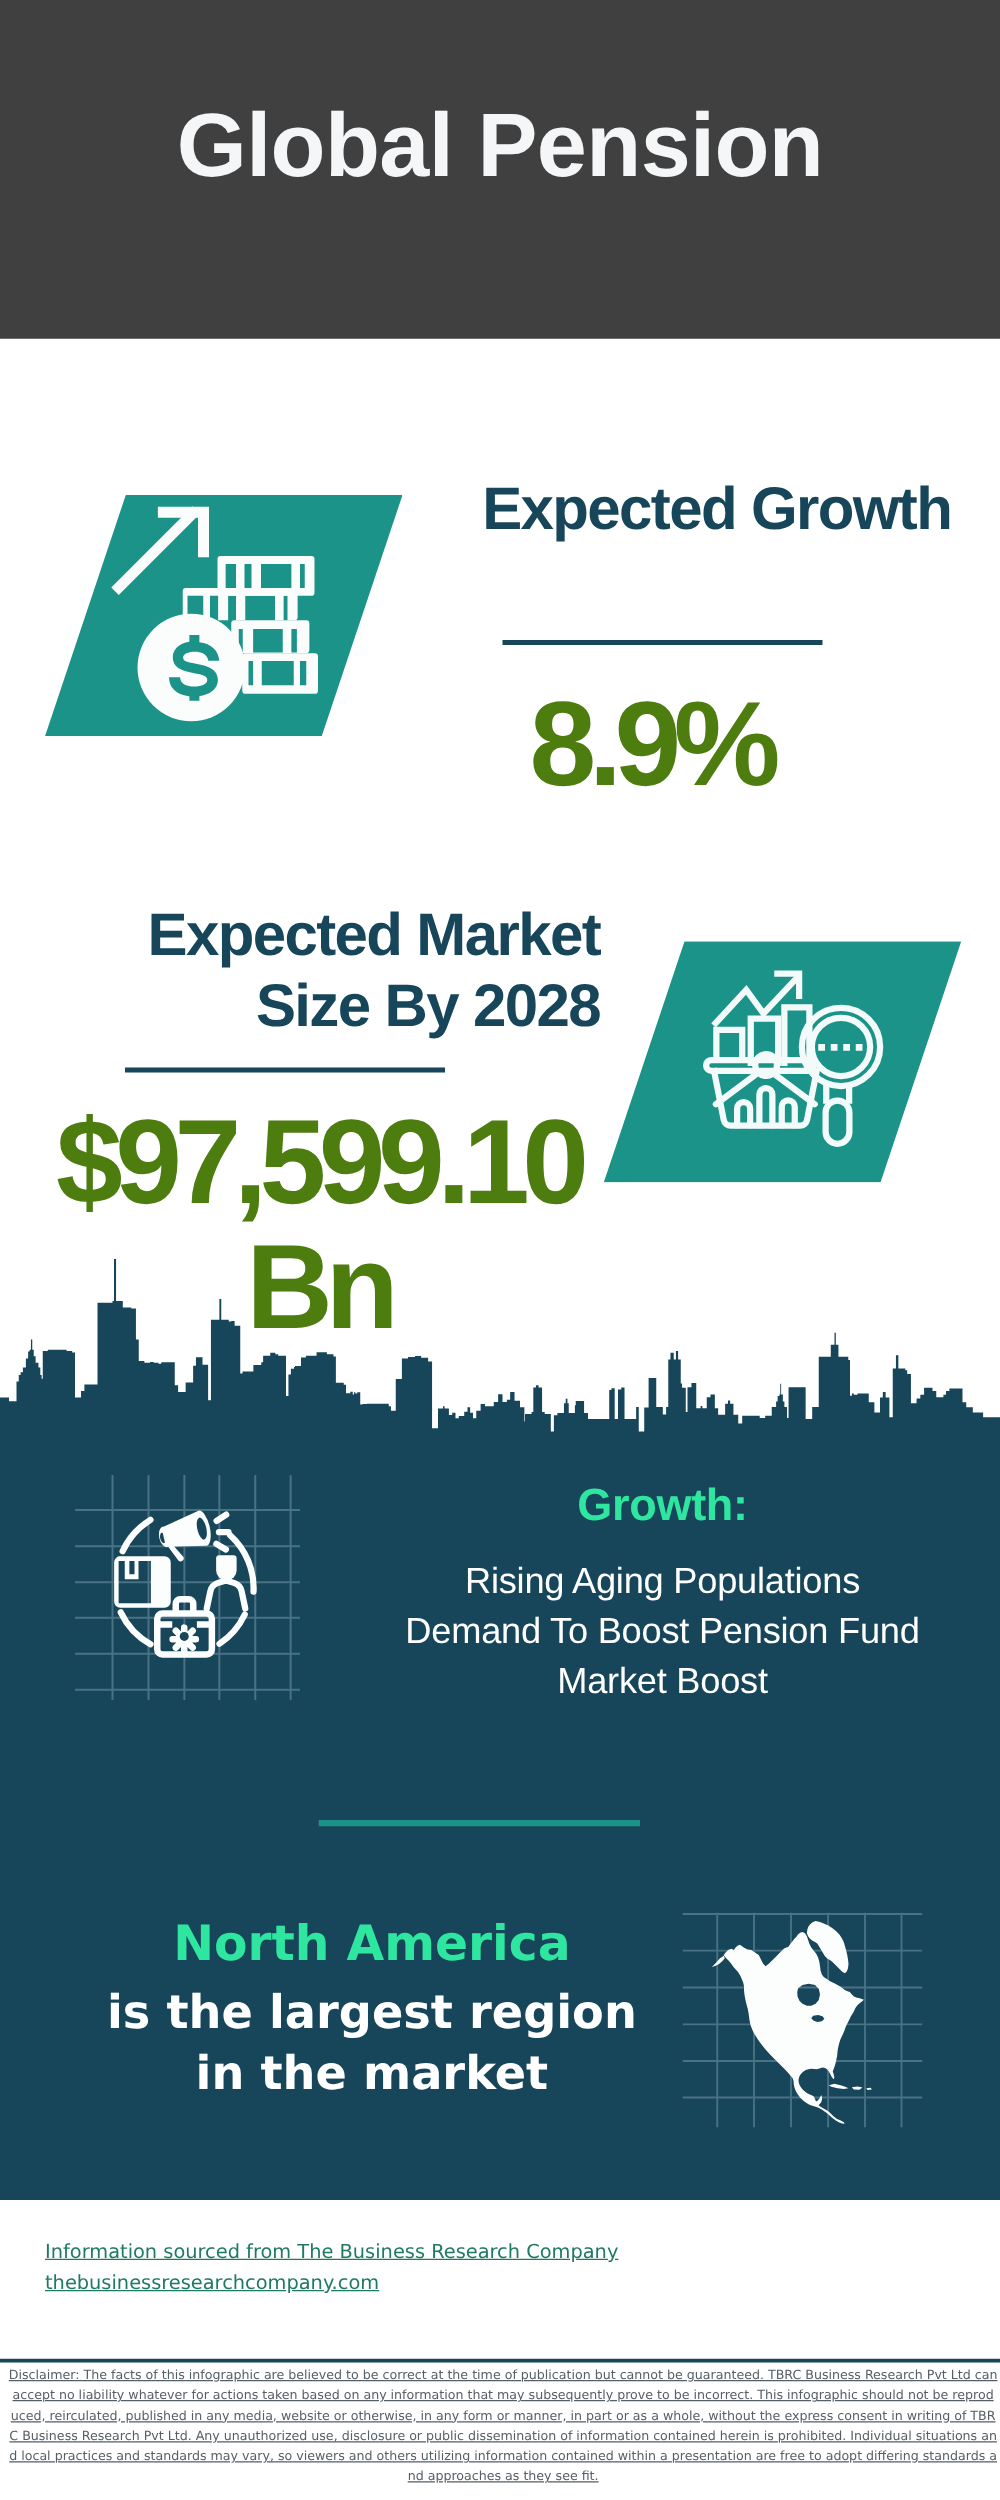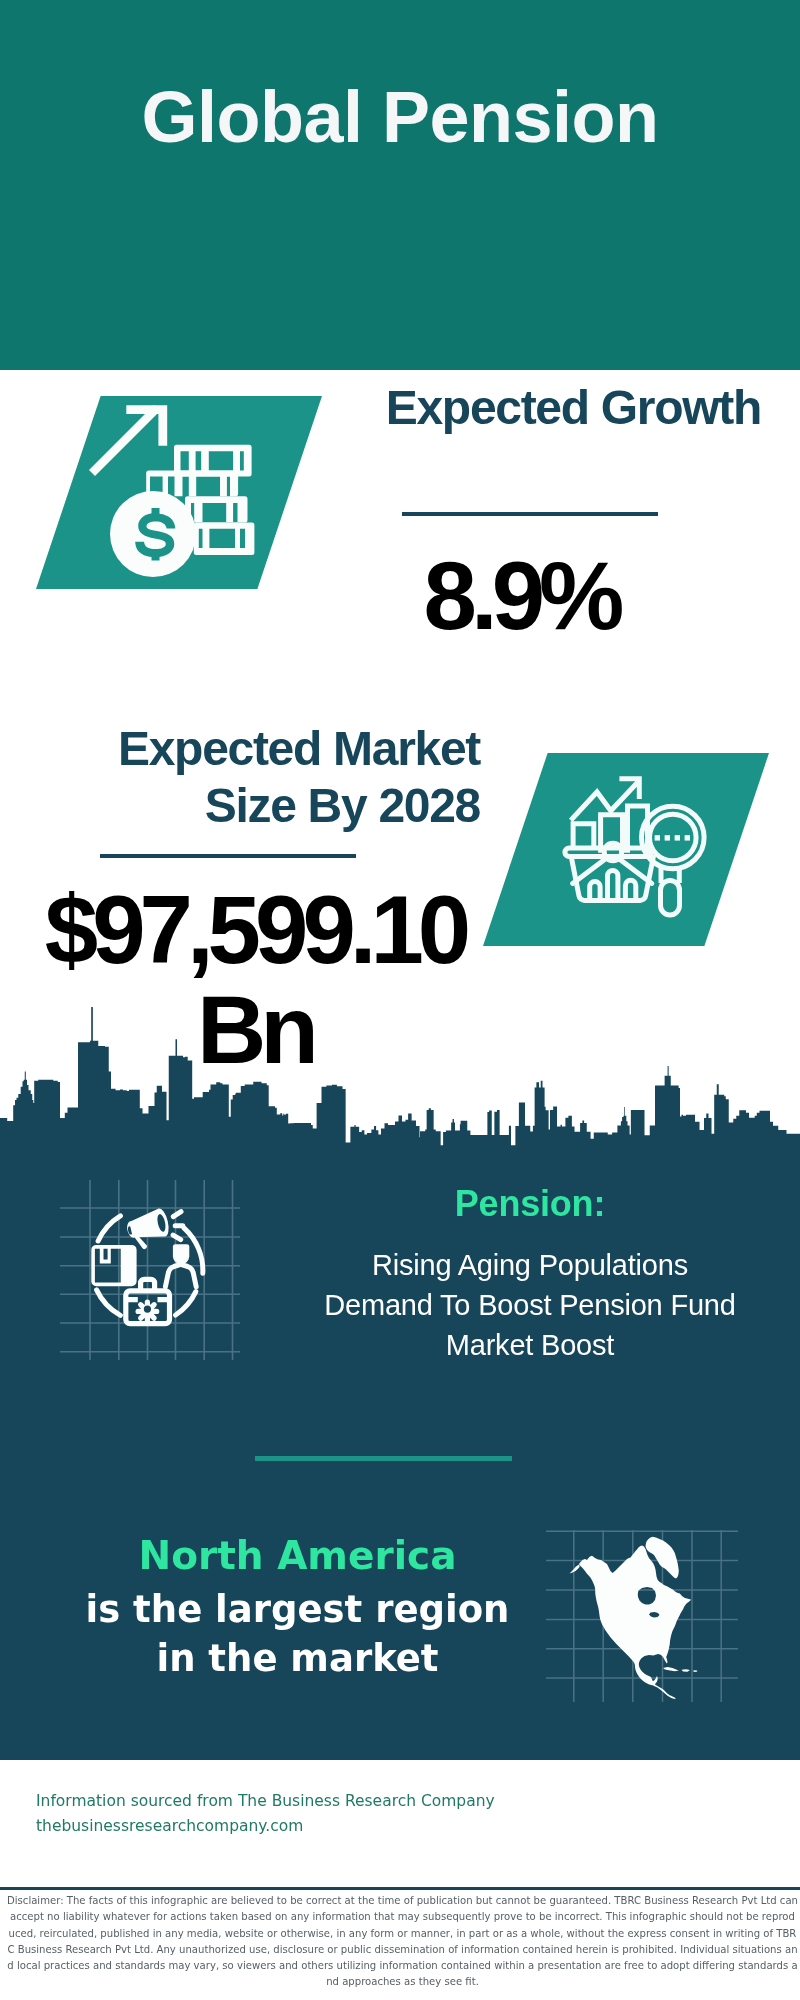--- a/index.html
+++ b/index.html
@@ -1,35 +1,35 @@
 <!DOCTYPE html>
 <html><head>
 <meta charset="utf-8">
 <style>
   * { box-sizing: border-box; margin:0; padding:0; }
   html,body { width:800px; height:2000px; }
   body { font-family:"Liberation Sans", sans-serif; background:#ffffff; overflow:hidden; }
   .page { position:relative; width:800px; height:2000px; background:#fff; overflow:hidden; }
 
   
-  .header { position:absolute; left:0; top:0; width:800px; height:370px; background:#0f766e; }
+  .header { position:absolute; left:0; top:0; width:800px; height:271px; background:#404040; }
   .header-title { position:absolute; left:0; top:77px; width:800px; text-align:center;
       color:#f4f6f7; font-size:72px; font-weight:700; line-height:81px; letter-spacing:-0.5px;}
 
   
   .plg { position:absolute; background:#1b9389; }
   .plg1 { left:36px; top:396px; width:286px; height:193px;
           clip-path: polygon(22.6% 0%, 100% 0%, 77.4% 100%, 0% 100%); }
   .plg2 { left:483px; top:753px; width:286px; height:193px;
           clip-path: polygon(22.6% 0%, 100% 0%, 77.4% 100%, 0% 100%); }
 
   
   .stat-label { color:#17455a; font-weight:700; text-align:right; line-height:57px; font-size:48px; letter-spacing:-1.3px;}
   .stat-rule { height:3.5px; background:#17455a; }
-  .stat-value { color:#000000; font-weight:600; text-align:center; font-size:96px;
+  .stat-value { color:#4d7c0f; font-weight:600; text-align:center; font-size:96px;
                 font-family:"Liberation Sans", sans-serif; letter-spacing:-6px; line-height:100px;}
 
   #growth-label { position:absolute; left:329px; top:379px; width:432px; }
   #growth-rule  { position:absolute; left:402px; top:512px; width:256px; }
   #growth-value { position:absolute; left:311px; top:546px; width:420px; }
 
   #size-label { position:absolute; left:40px; top:720px; width:440px; }
   #size-rule  { position:absolute; left:100px; top:854px; width:256px; }
   #size-value { position:absolute; left:20px; top:880px; width:470px; }
 
@@ -44,21 +44,21 @@
 
   .mid-rule { position:absolute; left:255px; top:1456px; width:257px; height:5px; background:#1b9389;}
 
   .region-name { position:absolute; left:45px; top:1533px; width:505px; text-align:center;
       color:#2fe6a0; font-size:39px; font-weight:700; font-family:"DejaVu Sans", sans-serif;}
   .region-text { position:absolute; left:45px; top:1585px; width:505px; text-align:center;
       color:#ffffff; font-size:37px; font-weight:700; line-height:49px; font-family:"DejaVu Sans", sans-serif;}
 
   
   .footer { position:absolute; left:0; top:1760px; width:800px; height:240px; background:#fff; }
-  .footer > * { position:absolute; }
+  .footer > * { position:absolute;text-decoration:underline; }
   .footer-src { left:36px; top:29px; color:#1f7a63; font-size:15.5px;
       line-height:25px; font-family:"DejaVu Sans", sans-serif; }
   .disclaimer-rule { left:0; top:127px; width:800px; height:3px; background:#17455a;}
   .disclaimer { left:7px; top:133px; width:791px; color:#555f66;
       font-size:10.1px; line-height:16.3px; font-family:"DejaVu Sans", sans-serif; text-align:center; word-break:break-all;}
 </style>
 </head>
 <body>
 
 <div class="page">
@@ -193,21 +193,21 @@
     </g>
     <g fill="#fcfdfd">
       <path d="M87.4,119.5 a2.6,2.6 0 0 1 2.6,2.6 v3.0 l2.3,-2.3 a2.6,2.6 0 0 1 3.7,3.7 l-2.3,2.3 h3.0
                a2.6,2.6 0 0 1 0,5.2 h-3.0 l2.3,2.3 a2.6,2.6 0 0 1 -3.7,3.7 l-2.3,-2.3 v3.0
                a2.6,2.6 0 0 1 -5.2,0 v-3.0 l-2.3,2.3 a2.6,2.6 0 0 1 -3.7,-3.7 l2.3,-2.3 h-3.0
                a2.6,2.6 0 0 1 0,-5.2 h3.0 l-2.3,-2.3 a2.6,2.6 0 0 1 3.7,-3.7 l2.3,2.3 v-3.0
                a2.6,2.6 0 0 1 2.6,-2.6 z"></path>
       <circle cx="87.4" cy="129.1" r="3.6" fill="#17455a"></circle>
     </g>
   </svg>
-  <div class="driver-title">Pension:</div>
+  <div class="driver-title">Growth:</div>
   <div class="driver-text">
     <div>Rising Aging Populations</div>
     <div>Demand To Boost Pension Fund</div>
     <div>Market Boost</div>
   </div>
 
   <div class="mid-rule"></div>
 
   <svg class="icon-map" viewBox="0 0 192 172" width="192" height="172" style="position:absolute;left:546px;top:1530px;">
     <g stroke="#4a7285" stroke-width="1.5" fill="none">

